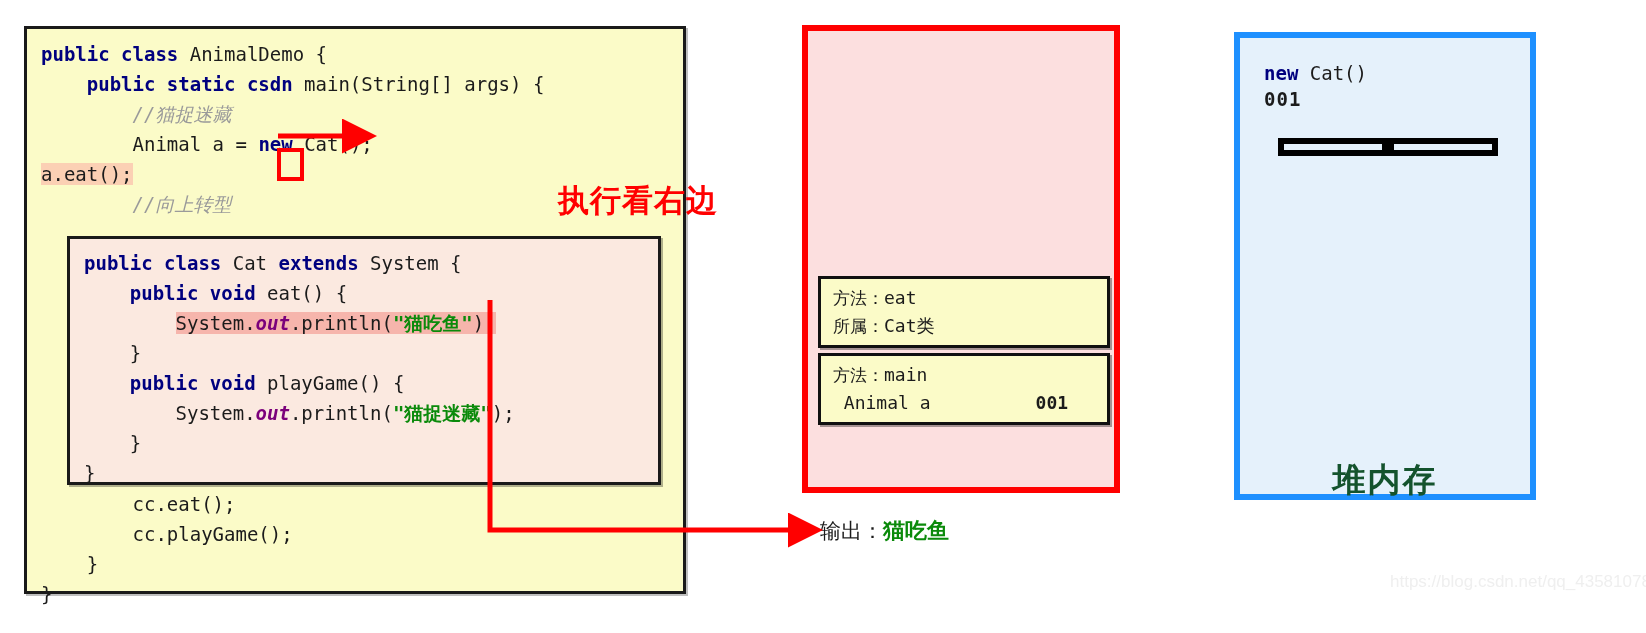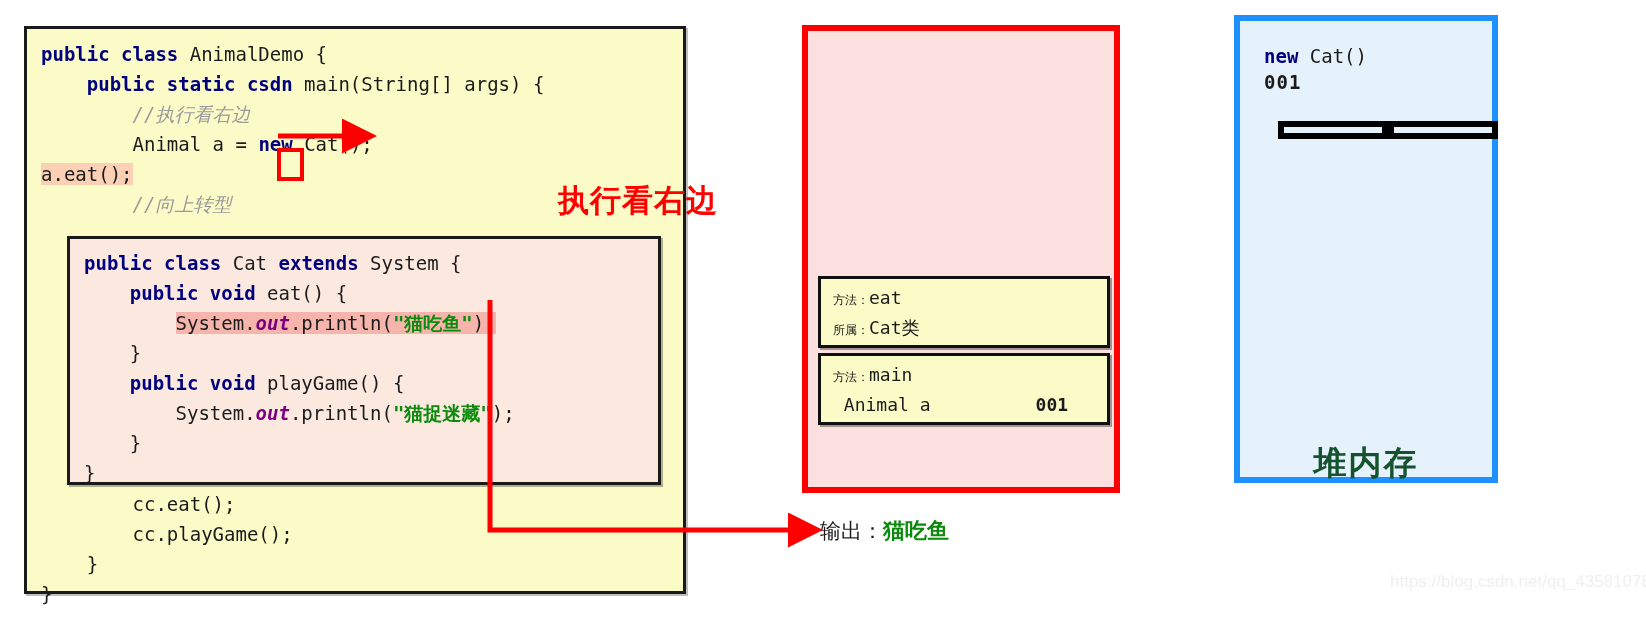--- a/index.html
+++ b/index.html
@@ -123,41 +123,41 @@
     top: 245px;
     width: 292px;
     height: 72px;
   }
   #frame-main {
     left: 10px;
     top: 322px;
     width: 292px;
     height: 72px;
   }
-  .cn { font-family: "DejaVu Sans", sans-serif; font-size: 12px; }
+  .cn { font-family: "DejaVu Sans", sans-serif; font-size: 17px; }
   .addr { font-weight: bold; letter-spacing: 0px; }
   #stack-label {
     position: absolute;
     left: 0;
     right: 0;
     top: 412px;
     text-align: center;
     font-family: "DejaVu Sans", sans-serif;
     font-size: 33px;
     font-weight: bold;
     color: #ff0000;
     letter-spacing: 2px;
   }
 
   
   #heap-box {
     position: absolute;
     left: 1234px;
-    top: 15px;
-    width: 264px;
+    top: 32px;
+    width: 302px;
     height: 468px;
     background: #e5f1fb;
     border: 6px solid #1e90ff;
     box-sizing: border-box;
   }
   #heap-obj {
     position: absolute;
     left: 24px;
     top: 22px;
     font-family: "DejaVu Sans Mono", "Liberation Mono", monospace;
@@ -233,21 +233,21 @@
     pointer-events: none;
   }
 </style>
 </head>
 <body>
 
 <div id="code-panel">
 
   <div id="code-lines" class="code"><span><span class="kw">public</span> <span class="kw">class</span><span> AnimalDemo {</span></span>
 <span>    <span class="kw">public static csdn</span><span> main(String[] args) {</span></span>
-<span>        <span class="cmt">//执行看右边</span></span>
+<span>        <span class="cmt">//猫捉迷藏</span></span>
 <span>        <span>Animal</span> <span>a</span><span> = </span><span class="kw">new</span><span> Cat();</span></span>
 <span class="hl-peach">a.eat();</span>
 <span>        <span class="cmt">//向上转型</span></span></div>
 
   <div id="var-a-box"></div>
 
   <div id="cat-class-box">
     <div id="cat-class-lines" class="code"><span><span class="kw">public</span> <span class="kw">class</span><span> Cat </span><span class="kw">extends</span><span> System {</span></span>
 <span>    <span class="kw">public void</span><span> eat() {</span></span>
 <span>        <span class="hl-pink"><span>System.</span><span class="fld">out</span><span>.println(</span><span class="str">"猫吃鱼"</span><span>);</span></span></span>

